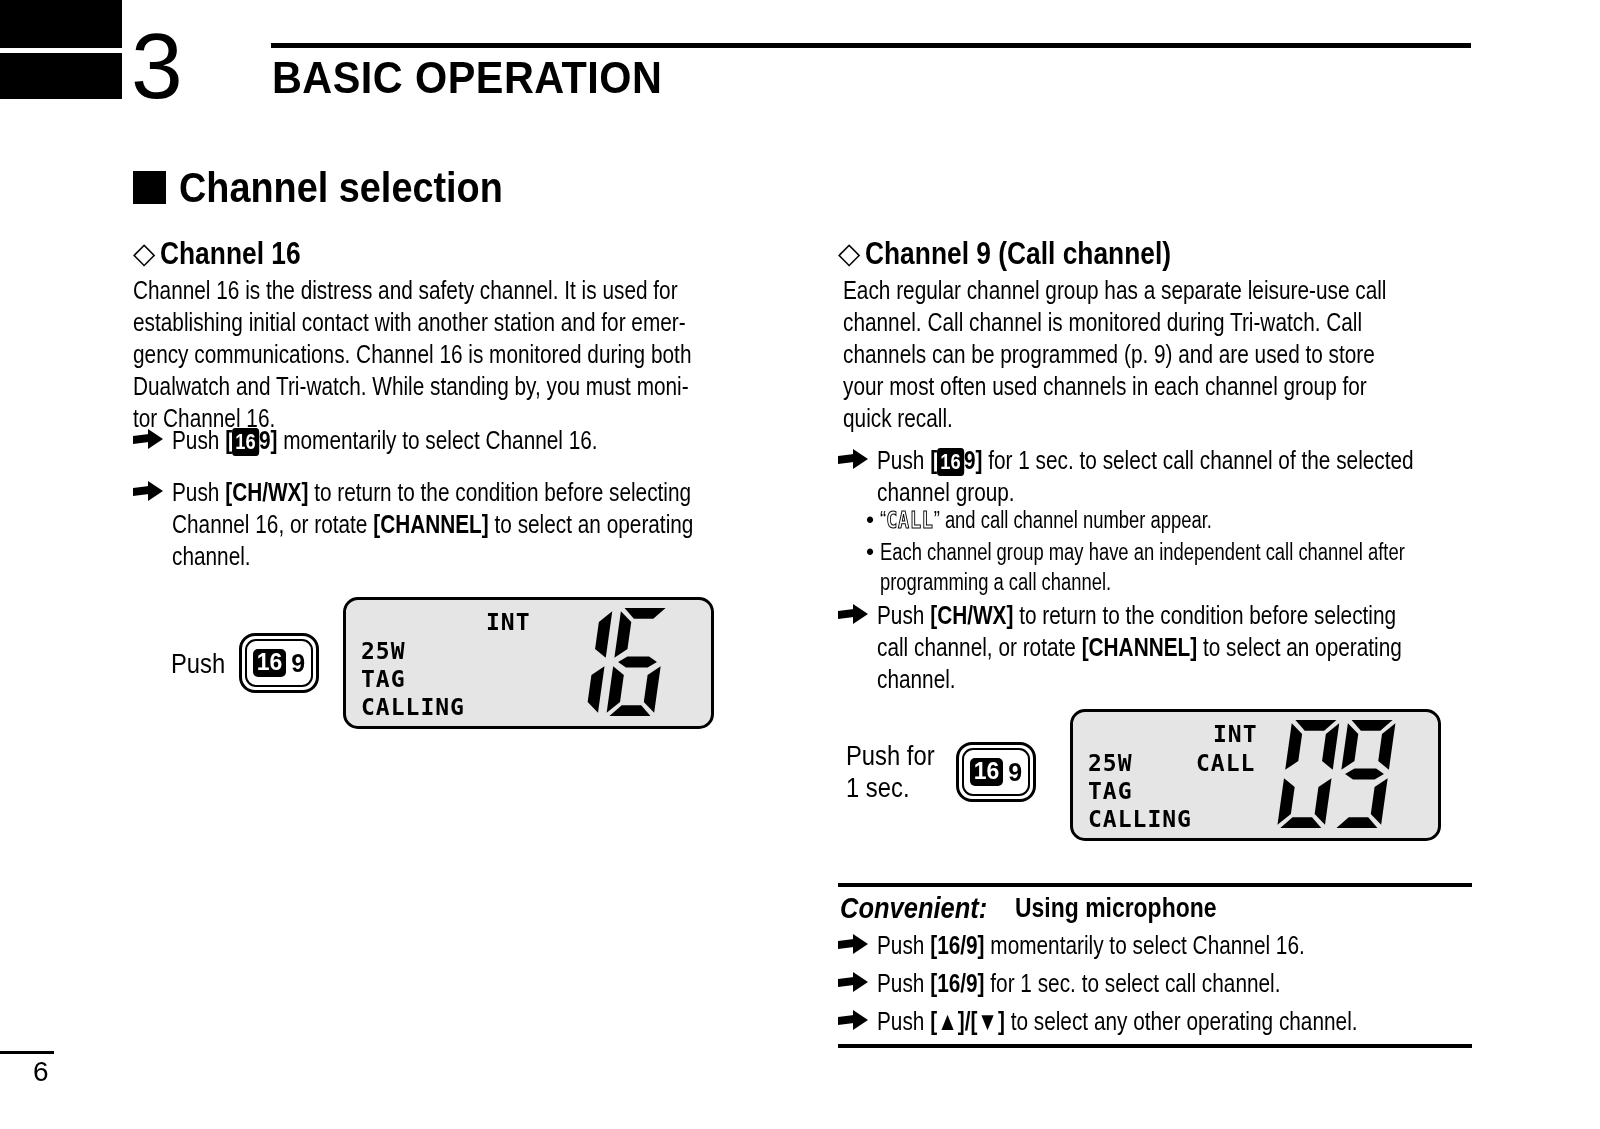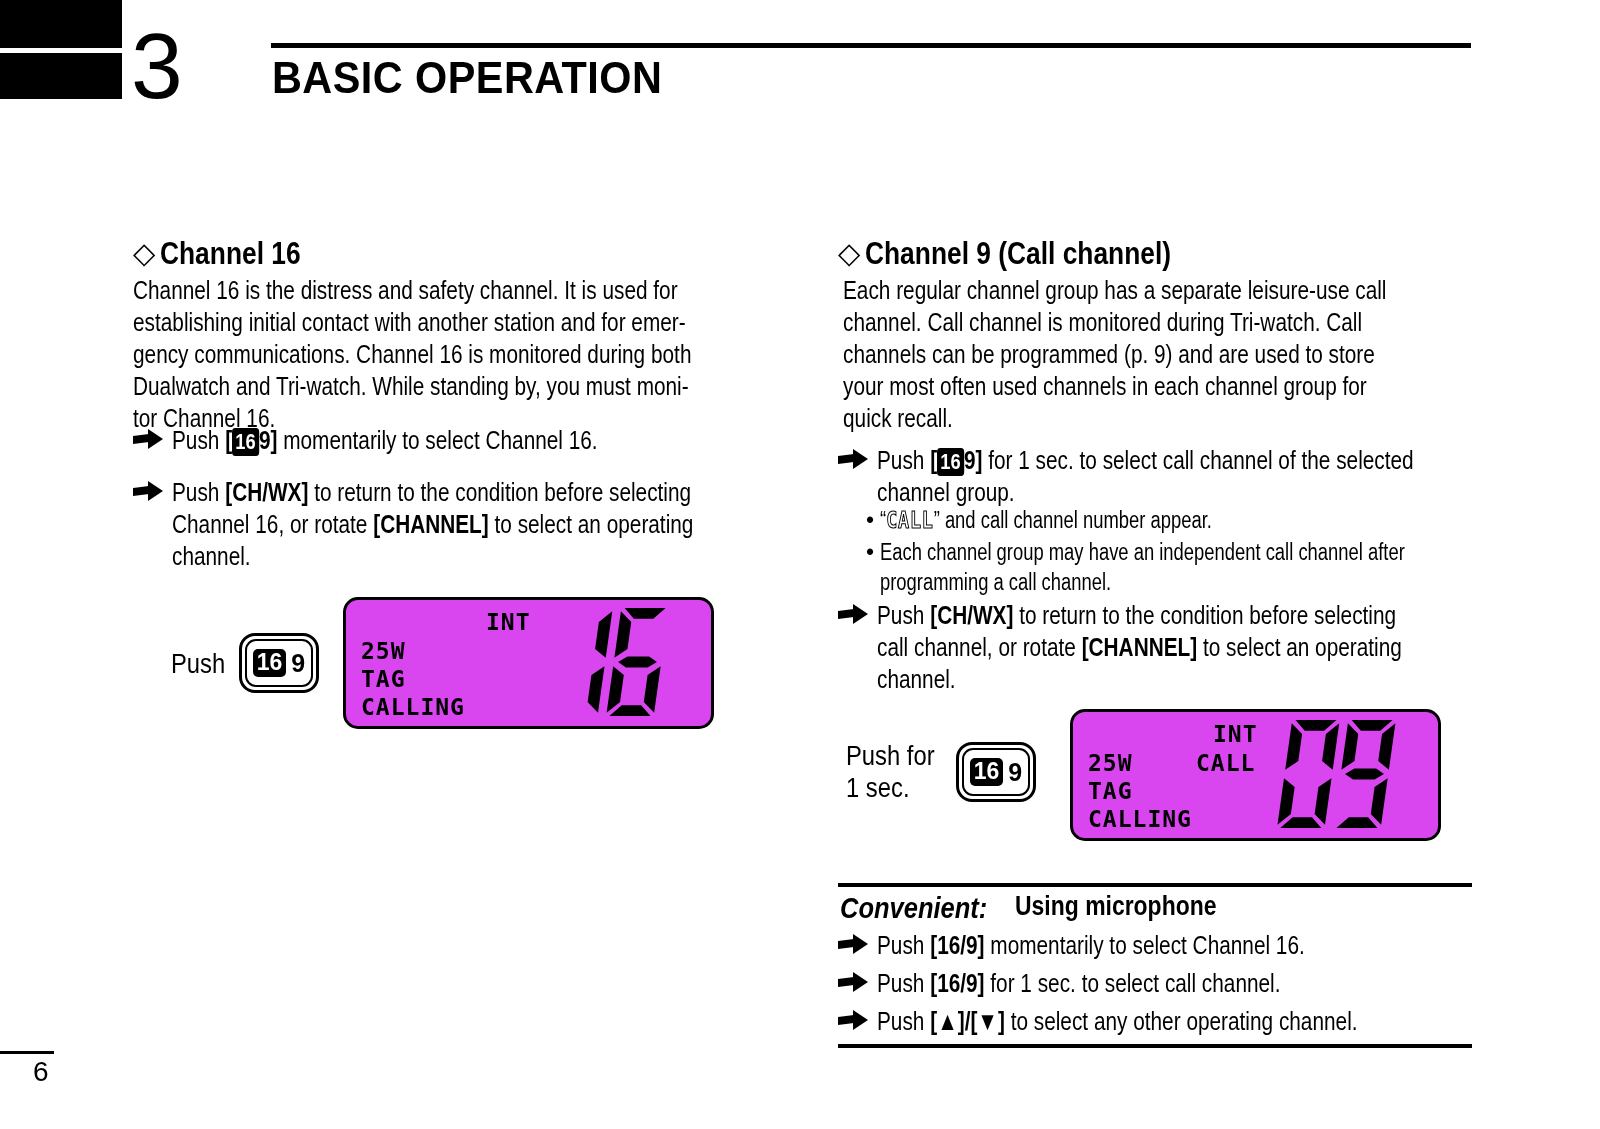--- a/index.html
+++ b/index.html
@@ -40,44 +40,48 @@
   .dot{font-size:23px;line-height:30px;margin-right:6px;flex:none;}
   
   .btn-outer{position:absolute;border:3px solid #000;border-radius:16px;padding:3px;background:#fff;}
   .btn-inner{border:2px solid #000;border-radius:11px;width:64px;height:44px;
              display:flex;align-items:center;justify-content:center;gap:5px;}
   .btn-badge{background:#000;color:#fff;font-weight:700;font-size:23px;padding:2px 4px 3px;border-radius:5px;line-height:1;}
   .btn-9{font-weight:700;font-size:25px;}
   .pushlabel{position:absolute;font-size:28px;line-height:32px;white-space:pre-line;
              transform:scaleX(.85);transform-origin:0 0;}
   
-  .lcd{position:absolute;width:365px;height:126px;border:3px solid #000;border-radius:15px;background:#d946ef;}
+  .lcd{position:absolute;width:365px;height:126px;border:3px solid #000;border-radius:15px;background:#e5e5e5;}
   .lcdtxt{position:absolute;font-family:"DejaVu Sans Mono",monospace;font-weight:700;
           font-size:23px;line-height:1;letter-spacing:1px;}
   .digits{position:absolute;right:42px;top:8px;height:108px;}
   .digits svg{height:108px;display:block;}
   
   .rule{position:absolute;background:#000;}
-  .convtitle{position:absolute;display:flex;align-items:flex-start;}
+  .convtitle{position:absolute;display:flex;align-items:center;}
   .convlabel{font-style:italic;font-weight:700;font-size:30px;transform:scaleX(.85);transform-origin:0 0;white-space:nowrap;}
   .convsub{font-weight:700;font-size:27px;margin-left:2px;transform:scaleX(.85);transform-origin:0 0;white-space:nowrap;}
   
   .pagenum{position:absolute;font-size:28px;}
 </style>
 </head>
 <body>
 
 <div class="page">
 
   <div class="blk" style="top:0;height:48px;"></div>
   <div class="blk" style="top:53px;height:46px;"></div>
   <div class="chapnum">3</div>
   <div class="titlerule"></div>
   <div class="chaptitle">BASIC OPERATION</div>
 
+  <div class="sechead">
+    <span class="sq"></span>
+    <span class="sechead-label">Channel selection</span>
+  </div>
 
   <div class="subhead" style="left:133px;top:236px;">
     <span class="diamond">◇</span>
     <span class="subhead-label">Channel 16</span>
   </div>
   <div class="abs txt" style="left:133px;top:274px;">Channel 16 is the distress and safety channel. It is used for
 establishing initial contact with another station and for emer-
 gency communications. Channel 16 is monitored during both
 Dualwatch and Tri-watch. While standing by, you must moni-
 tor Channel 16.</div>

